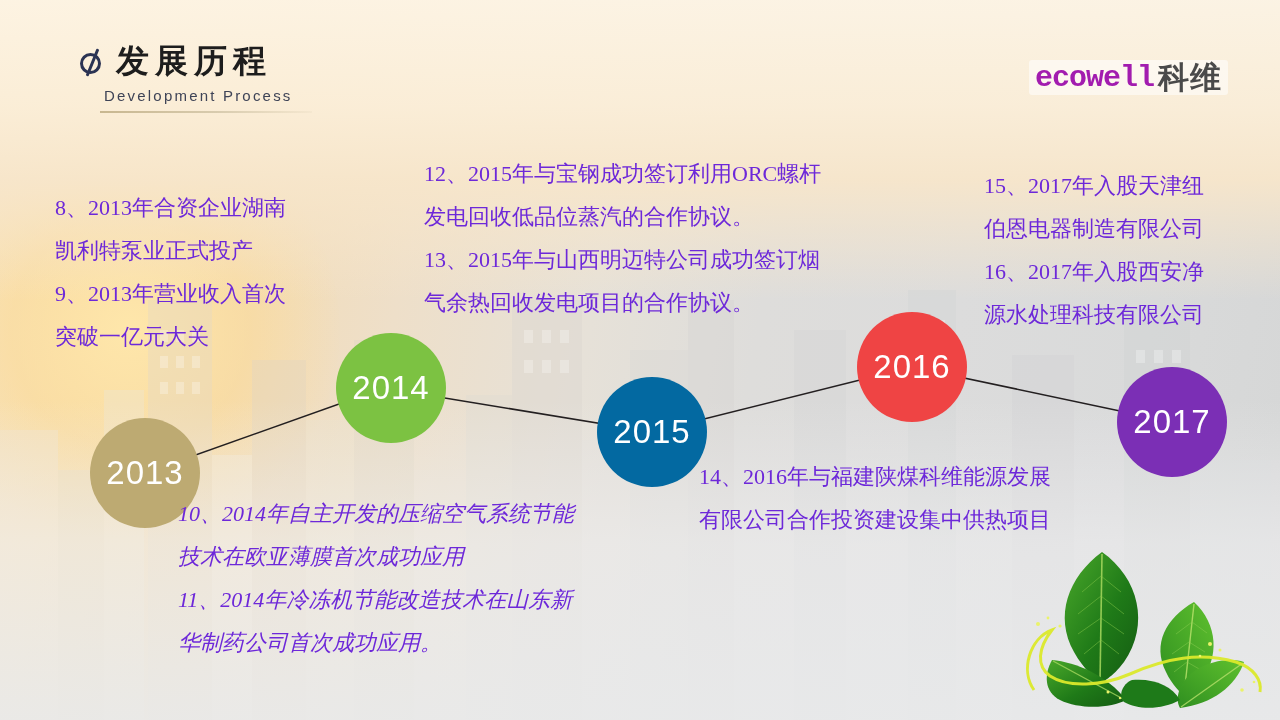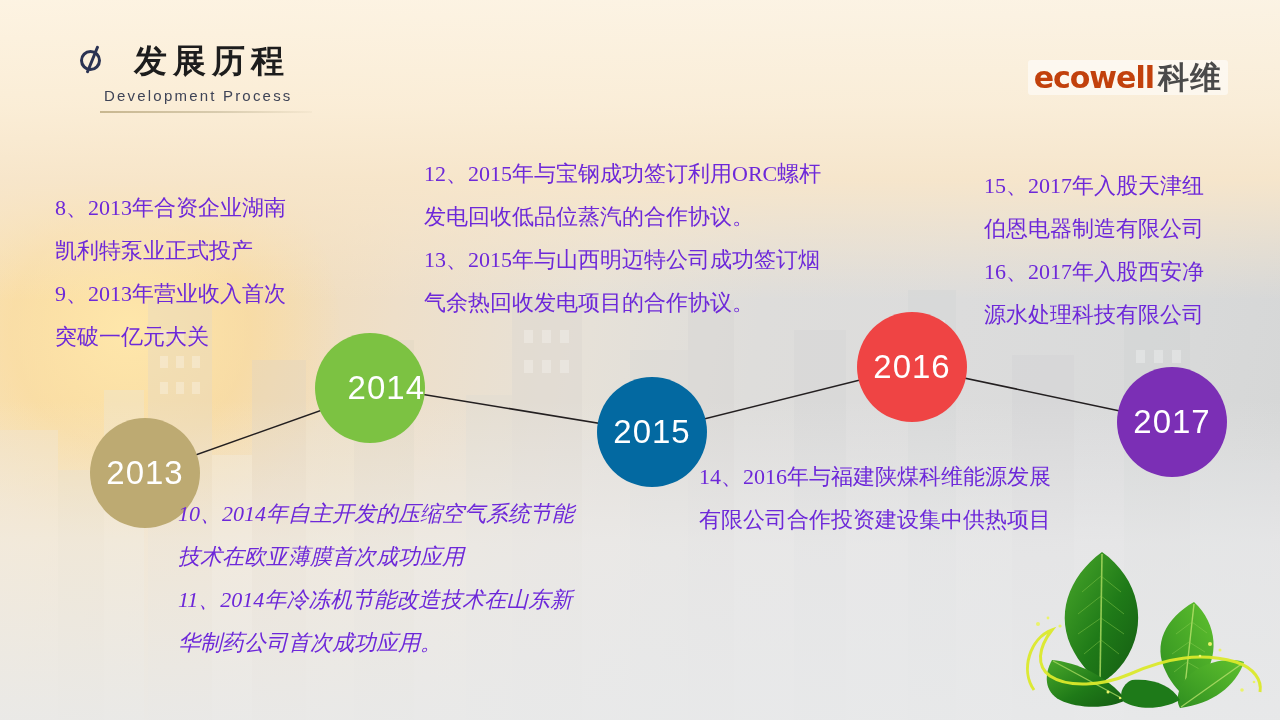--- a/index.html
+++ b/index.html
@@ -30,21 +30,21 @@
     background:radial-gradient(circle at 50% 50%, rgba(255,231,170,.95) 0%, rgba(252,219,150,.55) 40%, rgba(250,214,150,0) 72%);
   }
   .bg-haze{
     position:absolute;left:0;right:0;bottom:0;height:320px;
     background:linear-gradient(180deg, rgba(255,255,255,0) 0%, rgba(240,240,241,.55) 45%, rgba(233,234,235,.9) 100%);
   }
   .bg-buildings{position:absolute;inset:0;opacity:.9;}
 
   
   .header{position:absolute;left:78px;top:44px;}
-  .h-row{display:flex;align-items:flex-start;gap:26px;}
+  .h-row{display:flex;align-items:flex-end;gap:8px;}
   .brandmark{width:30px;height:30px;position:relative;flex:0 0 auto;}
   .brandmark .ring{
     position:absolute;left:2px;top:6px;width:21px;height:21px;border-radius:50%;
     border:3px solid #2b3353;box-sizing:border-box;
   }
   .brandmark .slash{
     position:absolute;left:13px;top:1px;width:3px;height:29px;background:#2b3353;
     transform:rotate(22deg);transform-origin:50% 50%;border-radius:1px;
   }
   .h-title{
@@ -165,38 +165,38 @@
         <span class="ring"></span>
           <span class="slash"></span>
       </div>
       <div class="h-title">发展历程</div>
     </div>
     <div class="h-sub">Development Process</div>
     <div class="h-rule"></div>
   </div>
 
   <div class="logo">
-    <span class="logo-en" style="color: #c2410c;">ecowell</span>
+    <span class="logo-en" style="color: #a21caf; font-family: Liberation Mono, monospace;">ecowell</span>
     <span class="logo-cn">科维</span>
   </div>
 
   <svg class="timeline-lines" viewBox="0 0 1280 720">
     <g id="connectors" stroke="#231f20" stroke-width="1.6" fill="none">
         <line x1="145" y1="473" x2="384" y2="388" stroke="#231f20" stroke-width="1.6"></line>
         <line x1="384" y1="388" x2="652" y2="432" stroke="#231f20" stroke-width="1.6"></line>
         <line x1="652" y1="432" x2="912" y2="367" stroke="#231f20" stroke-width="1.6"></line>
         <line x1="912" y1="367" x2="1172" y2="422" stroke="#231f20" stroke-width="1.6"></line>
       </g>
   </svg>
 
   <div id="nodes">
       <div class="node" style="left: 90px; top: 418px; width: 110px; height: 110px; background: rgb(189, 170, 114);">
         <span>2013</span>
       </div>
-      <div class="node" style="left: 315px; top: 333px; width: 110px; height: 110px; background: rgb(124, 194, 66); justify-content: flex-end;">
+      <div class="node" style="left: 336px; top: 333px; width: 110px; height: 110px; background: rgb(124, 194, 66);">
         <span>2014</span>
       </div>
       <div class="node" style="left: 597px; top: 377px; width: 110px; height: 110px; background: #0369a1;">
         <span>2015</span>
       </div>
       <div class="node" style="left: 857px; top: 312px; width: 110px; height: 110px; background: #ef4444;">
         <span>2016</span>
       </div>
       <div class="node" style="left: 1117px; top: 367px; width: 110px; height: 110px; background: rgb(123, 47, 181);">
         <span>2017</span>

